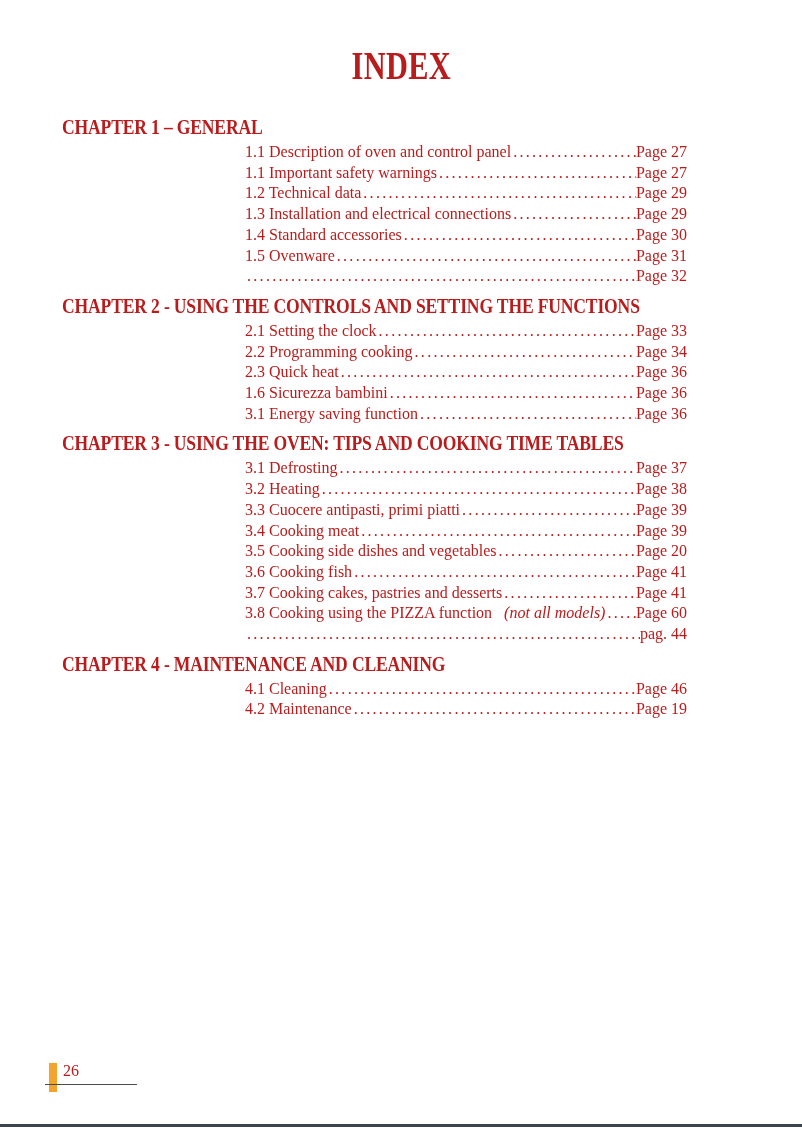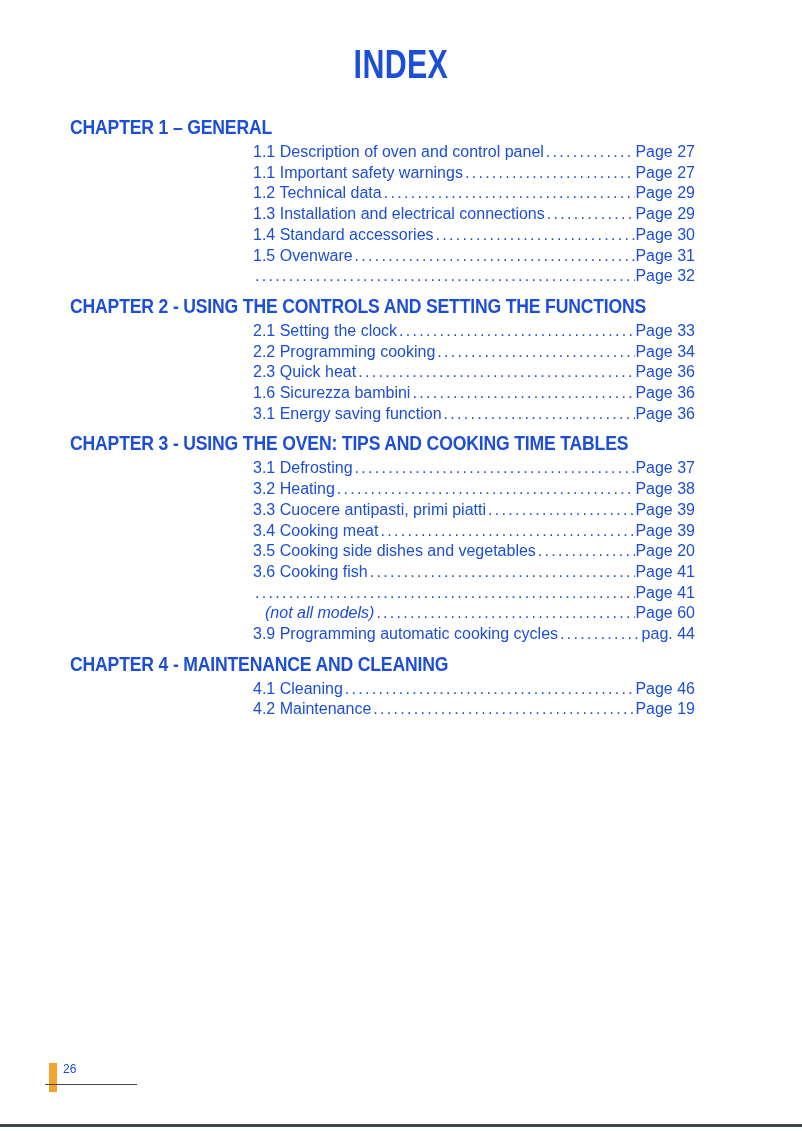--- a/index.html
+++ b/index.html
@@ -1,42 +1,41 @@
 <!DOCTYPE html>
 <html><head>
 <meta charset="utf-8">
 <style>
   html, body { margin: 0; padding: 0; background: #ffffff; }
   .page {
     position: relative;
     width: 802px;
     height: 1131px;
     background: #ffffff;
-    color: #1d4ed8;
-    font-family: Liberation Sans, sans-serif;
+    color: #b91c1c;
+    font-family: Liberation Serif, serif;
     overflow: hidden;
   }
   .title-wrap {
     padding-top: 41px;
     text-align: center;
   }
   .title-text {
     display: inline-block;
     font-size: 41px;
     font-weight: bold;
     letter-spacing: 0.5px;
     transform: scaleX(0.74);
     white-space: nowrap;
   }
   .toc {
     position: absolute;
     top: 116px;
     left: 0;
     width: 740px;
-    padding-left: 8px;
   }
   .chapter + .chapter { margin-top: 8px; }
   .chapter-heading {
     margin: 0 0 4px 62px;
     font-size: 20px;
     line-height: 22px;
     font-weight: bold;
     letter-spacing: -0.2px;
     transform: scaleX(0.88);
     transform-origin: left center;
@@ -73,21 +72,21 @@
     position: absolute;
     left: 49px;
     top: 1063px;
     width: 8px;
     height: 29px;
   }
   .footer-pagenum {
     position: absolute;
     left: 63px;
     top: 1062px;
-    font-size: 12px;
+    font-size: 16px;
   }
   .footer-line {
     position: absolute;
     left: 45px;
     top: 1084px;
     width: 92px;
     height: 1px;
     background: #4a4a4a;
   }
   .bottom-rule {
@@ -240,33 +239,34 @@
     </div>
 
     <div class="toc-row">
       <span class="toc-label">3.6 Cooking fish</span>
 
       <span class="toc-dots">......................................................................................................................................................</span>
       <span class="toc-page">Page 41</span>
     </div>
 
     <div class="toc-row">
+      <span class="toc-label">3.7 Cooking cakes, pastries and desserts</span>
 
       <span class="toc-dots">......................................................................................................................................................</span>
       <span class="toc-page">Page 41</span>
     </div>
 
     <div class="toc-row">
+      <span class="toc-label">3.8 Cooking using the PIZZA function</span>
       <span class="toc-note">(not all models)</span>
       <span class="toc-dots">......................................................................................................................................................</span>
       <span class="toc-page">Page 60</span>
     </div>
 
     <div class="toc-row">
-      <span class="toc-label">3.9 Programming automatic cooking cycles</span>
 
       <span class="toc-dots">......................................................................................................................................................</span>
       <span class="toc-page">pag. 44</span>
     </div>
   </div>
     </section>
 
     <section class="chapter">
       <h2 class="chapter-heading">CHAPTER 4 - MAINTENANCE AND CLEANING</h2>
       <div class="entries">

